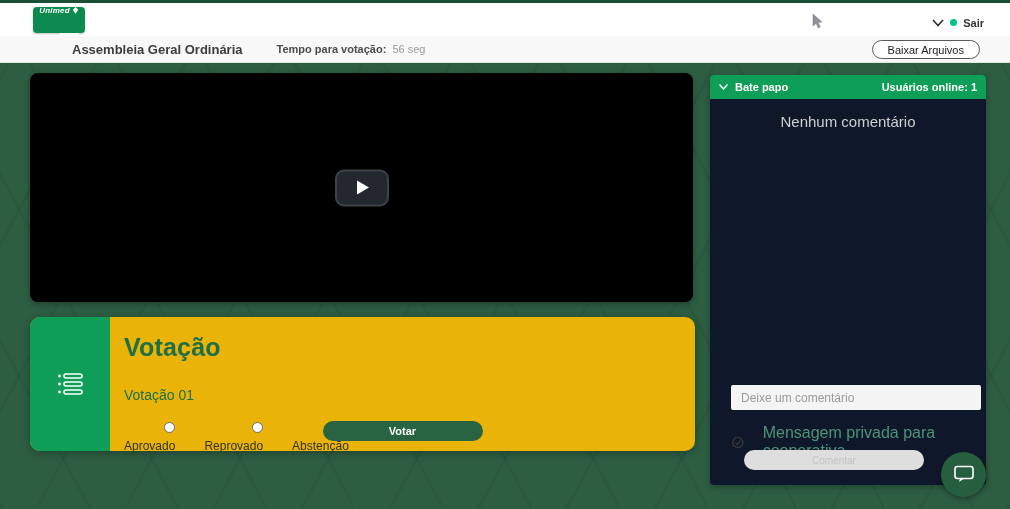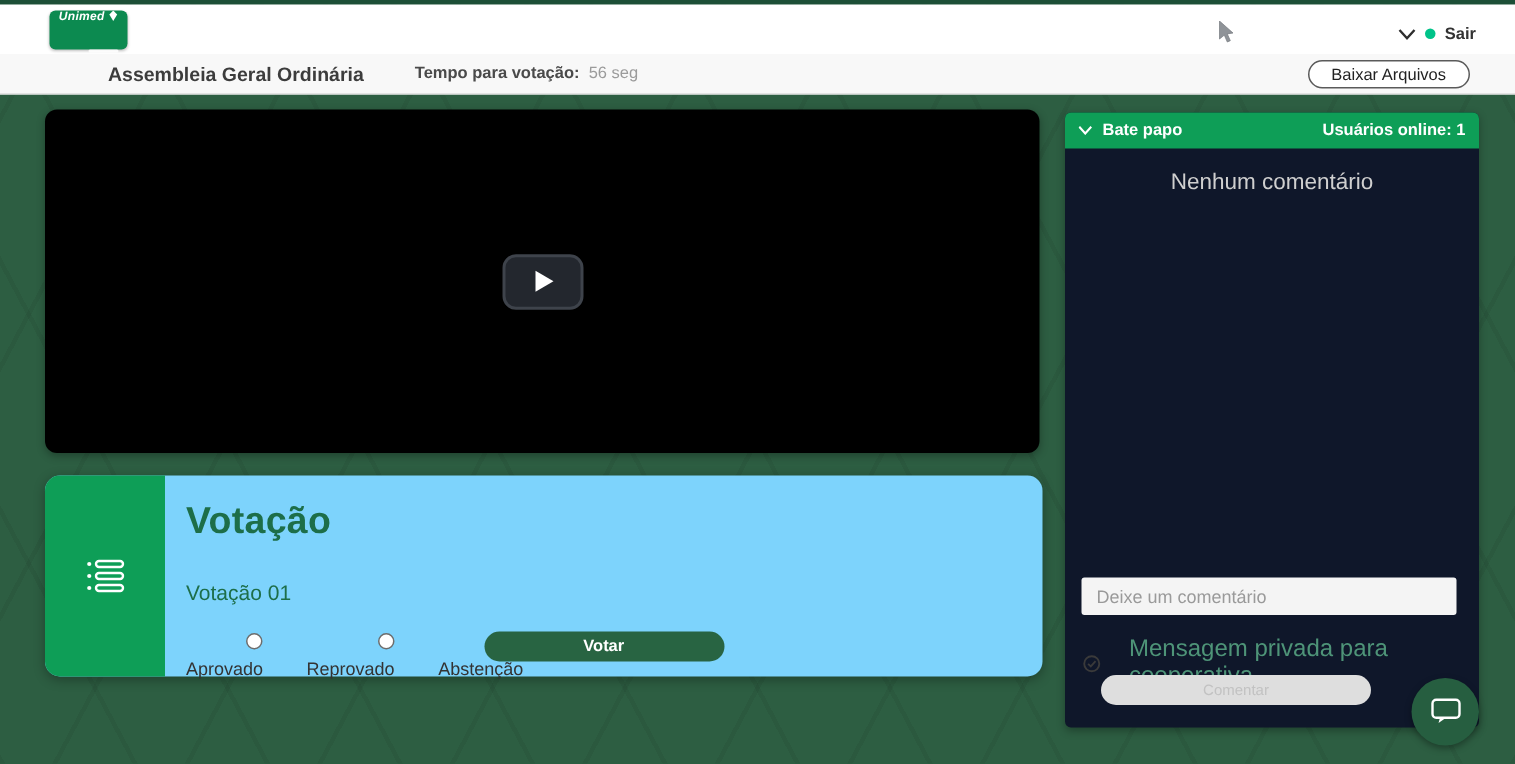--- a/index.html
+++ b/index.html
@@ -55,21 +55,21 @@
     border-radius:8px;box-shadow:0 2px 6px rgba(0,0,0,.3);cursor:pointer;
   }
   .play-button{
     position:absolute;left:50%;top:50%;transform:translate(-50%,-50%);
     width:54px;height:37px;background:#23272e;border:2px solid #3e434b;border-radius:9px;
     display:flex;align-items:center;justify-content:center;cursor:pointer;
   }
   .play-tri{width:0;height:0;border-left:12px solid #fff;border-top:7px solid transparent;border-bottom:7px solid transparent;margin-left:3px;}
 
   .voting-card{
-    position:absolute;left:30px;top:317px;width:665px;height:134px;background:#7dd3fc;
+    position:absolute;left:30px;top:317px;width:665px;height:134px;background:#eab308;
     border-radius:10px;box-shadow:0 2px 8px rgba(0,0,0,.3);display:flex;
   }
   .card-strip{
     width:80px;background:var(--brand-green);border-radius:10px 0 0 10px;
     display:flex;align-items:center;justify-content:center;flex-shrink:0;
   }
   .card-content{flex:1;padding:16px 20px 0 14px;position:relative;}
   .voting-title{font-size:25px;font-weight:800;color:var(--title-green);letter-spacing:.2px;}
   .voting-subtitle{font-size:14px;font-weight:normal;color:var(--title-green);margin-top:25px;}
   .options{display:flex;gap:29px;margin-top:19px;align-items:center;}
@@ -86,21 +86,21 @@
     position:absolute;left:710px;top:75px;width:276px;height:410px;background:#0f172a;
     border-radius:4px;box-shadow:0 2px 6px rgba(0,0,0,.3);
   }
   .chat-header{
     height:24px;background:var(--brand-green);border-radius:4px 4px 0 0;
     display:flex;align-items:center;padding:0 9px;gap:7px;
   }
   .chat-title{font-size:11px;font-weight:bold;color:#fff;}
   .online-count{margin-left:auto;font-size:11px;font-weight:bold;color:#fff;}
   .chat-empty{margin-top:14px;text-align:center;font-size:15px;color:#cfcfcf;}
-  .chat-footer{position:absolute;left:0;bottom:0;width:100%;height:100px;}
+  .chat-footer{position:absolute;left:10px;bottom:0;width:100%;height:100px;}
   .comment-input{
     position:absolute;left:11px;top:0;width:250px;height:25px;background:#f4f4f4;border:none;
     border-radius:2px;padding:0 10px;font-size:12px;font-family:"Liberation Sans",sans-serif;color:#444;
   }
   .comment-input::placeholder{color:#9a9a9a;}
   .private-row{position:absolute;left:12px;top:39px;display:flex;align-items:center;gap:7px;}
   .private-label{font-size:16px;color:#4e9478;padding-left:12px;}
   .send-btn{
     position:absolute;left:24px;top:65px;width:180px;height:20px;border:none;border-radius:10px;
     background:#dedede;color:#c2c2c2;font-size:10px;font-family:"Liberation Sans",sans-serif;text-align:center;

